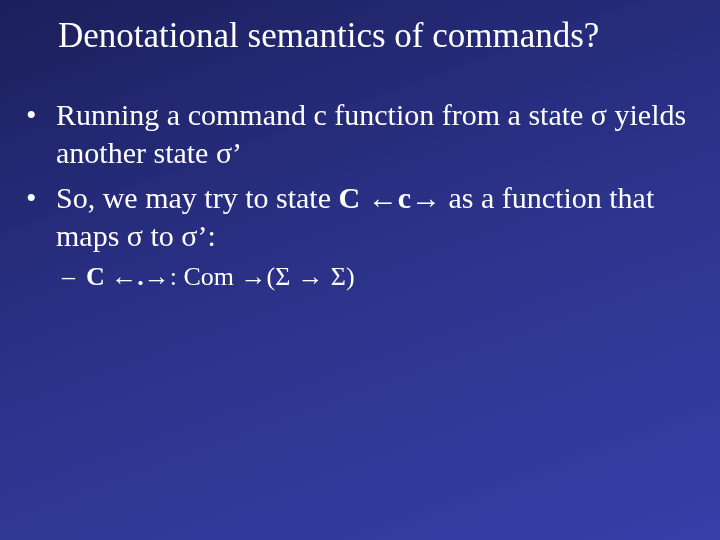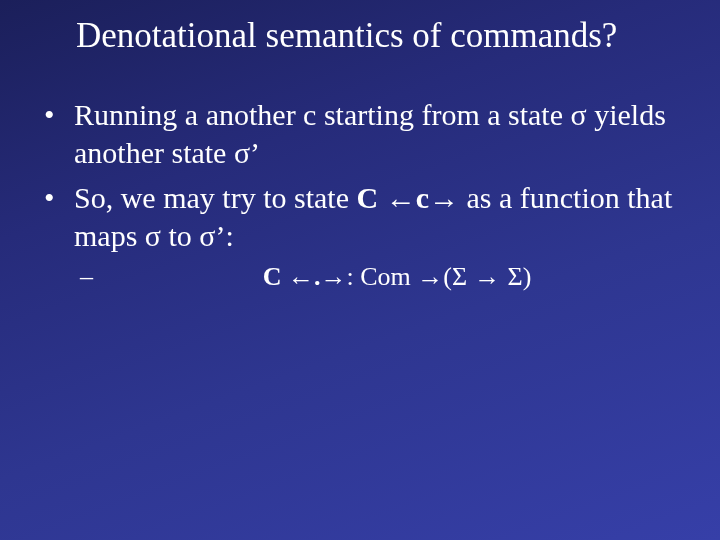--- a/index.html
+++ b/index.html
@@ -11,21 +11,21 @@
   }
   body {
     background: linear-gradient(160deg, #1b1f5a 0%, #262b7a 30%, #2e3690 60%, #363fa8 100%);
     font-family: "Times New Roman", Times, serif;
     color: #ffffff;
   }
   .slide {
     width: 720px;
     height: 540px;
     box-sizing: border-box;
-    padding: 16px 30px 20px 36px;
+    padding: 16px 30px 20px 18px;
   }
   .title {
     font-size: 35px;
     color: #ffffff;
     text-align: left;
     margin: 0 0 40px 40px;
     font-weight: normal;
   }
   .content {
     font-size: 30px;
@@ -47,21 +47,20 @@
     position: absolute;
     left: 8px;
     top: 0;
     font-size: 30px;
     line-height: 1.25;
   }
   ul.sub {
     list-style: none;
     padding: 0;
     margin: 6px 0 0 0;
-    text-align: center;
   }
   ul.sub > li {
     position: relative;
     padding-left: 30px;
     font-size: 26px;
     line-height: 1.3;
   }
   ul.sub > li::before {
     content: "–";
     position: absolute;
@@ -82,21 +81,21 @@
 </head>
 <body>
 
 <div class="slide">
   <h1 class="title">Denotational semantics of commands?</h1>
 
   <div class="content">
     <ul class="bullets">
 
       <li>
-        <span>Running a another c starting from a state </span><span class="sym">σ</span><span> yields another state </span><span class="sym">σ</span><span>’</span>
+        <span>Running a command c function from a state </span><span class="sym">σ</span><span> yields another state </span><span class="sym">σ</span><span>’</span>
       </li>
 
       <li>
         <span>So, we may try to state </span><span class="bold"><span>C </span><span class="arrow">←</span><span>c</span><span class="arrow">→</span></span><span> as a function that maps </span><span class="sym">σ</span><span> to </span><span class="sym">σ</span><span>’</span><span>:</span>
 
         <ul class="sub">
           <li>
             <span class="bold"><span>C </span><span class="arrow">←</span><span>.</span><span class="arrow">→</span></span><span>: Com </span><span class="arrow">→</span><span>(</span><span class="sym">Σ</span><span class="arrow"> → </span><span class="sym">Σ</span><span>)</span>
           </li>
         </ul>

